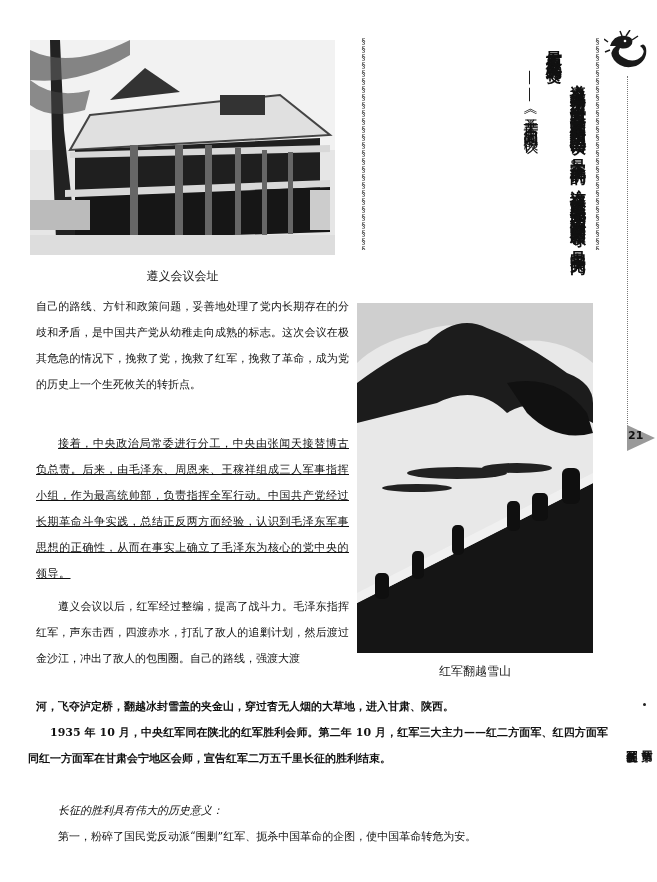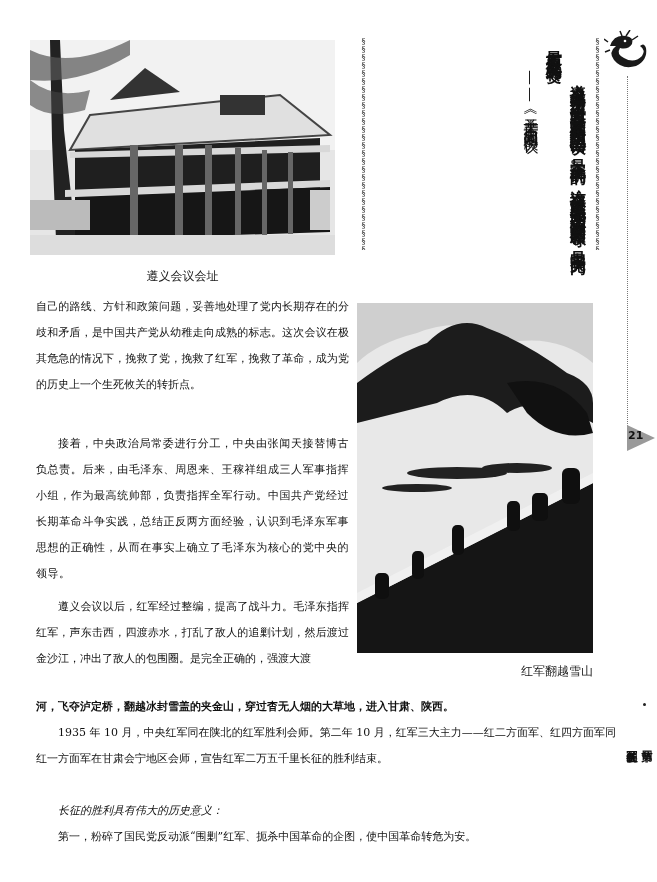--- a/index.html
+++ b/index.html
@@ -33,21 +33,21 @@
   .dot { position: absolute; left: 643px; top: 703px; width: 3px; height: 3px; background: #222; border-radius: 50%; }
   .section-label {
     position: absolute; left: 623px; top: 742px; writing-mode: vertical-rl;
     font-family: "DejaVu Sans", sans-serif; font-size: 11px; font-weight: bold; letter-spacing: 0px; color: #111;
   }
   .section-label span { display: block; }
   .section-label .gap { height: 10px; }
 
   
   .para { position: absolute; margin: 4px; font-size: 11px; line-height: 26px; text-align: justify; color: #111; }
-  .kai { font-family: "DejaVu Serif", "Liberation Serif", serif; font-style: normal; letter-spacing: 0.5px; }
+  .kai { font-family: "DejaVu Serif", "Liberation Serif", serif; font-style: normal; letter-spacing: 0.5px; text-decoration: underline; }
   .indent { text-indent: 2em; }
 </style>
 </head>
 <body>
 
 <div class="photo" style="left:30px; top:40px; width:305px; height:215px;">
   <svg viewBox="0 0 305 215" preserveAspectRatio="none">
     <rect width="305" height="215" fill="#e6e6e6"></rect>
     <rect x="0" y="0" width="305" height="110" fill="#f2f2f2"></rect>
 
@@ -97,21 +97,21 @@
   <circle cx="21" cy="11" r="1.3" fill="#fff"></circle>
 </svg>
 
 <div class="rule"></div>
 
 <div class="pagenum"></div>
 <div class="pagenum-text">21</div>
 
 <p class="para" style="left:32px; top:290px; width:313px;">自己的路线、方针和政策问题，妥善地处理了党内长期存在的分歧和矛盾，是中国共产党从幼稚走向成熟的标志。这次会议在极其危急的情况下，挽救了党，挽救了红军，挽救了革命，成为党的历史上一个生死攸关的转折点。</p>
 <p class="para kai indent" style="left:32px; top:427px; width:313px;">接着，中央政治局常委进行分工，中央由张闻天接替博古负总责。后来，由毛泽东、周恩来、王稼祥组成三人军事指挥小组，作为最高统帅部，负责指挥全军行动。中国共产党经过长期革命斗争实践，总结正反两方面经验，认识到毛泽东军事思想的正确性，从而在事实上确立了毛泽东为核心的党中央的领导。</p>
-<p class="para indent" style="left:32px; top:590px; width:313px;">遵义会议以后，红军经过整编，提高了战斗力。毛泽东指挥红军，声东击西，四渡赤水，打乱了敌人的追剿计划，然后渡过金沙江，冲出了敌人的包围圈。是完全正确的，强渡大渡</p>
+<p class="para indent" style="left:32px; top:590px; width:313px;">遵义会议以后，红军经过整编，提高了战斗力。毛泽东指挥红军，声东击西，四渡赤水，打乱了敌人的追剿计划，然后渡过金沙江，冲出了敌人的包围圈。自己的路线，强渡大渡</p>
 
 <div class="photo" style="left:357px; top:303px; width:236px; height:350px;">
   <svg viewBox="0 0 236 350" preserveAspectRatio="none">
     <rect width="236" height="350" fill="#e8e8e8"></rect>
     <path d="M0 0 L236 0 L236 60 Q200 30 150 40 Q110 10 60 30 Q20 40 0 60 Z" fill="#cfcfcf"></path>
     <path d="M0 80 Q40 50 70 40 Q100 10 130 25 Q170 40 210 70 Q236 80 236 100 L236 120 Q180 90 150 110 Q120 80 80 100 Q40 110 0 120 Z" fill="#1c1c1c"></path>
     <path d="M150 80 Q200 70 230 110 L236 130 Q200 140 170 110 Z" fill="#111"></path>
     <g fill="#222">
       <ellipse cx="100" cy="170" rx="50" ry="6"></ellipse>
       <ellipse cx="60" cy="185" rx="35" ry="4"></ellipse>
@@ -124,24 +124,24 @@
     <g fill="#0f0f0f">
       <rect x="18" y="270" width="14" height="26" rx="5"></rect>
       <rect x="55" y="248" width="12" height="28" rx="5"></rect>
       <rect x="95" y="222" width="12" height="30" rx="5"></rect>
       <rect x="150" y="198" width="13" height="30" rx="5"></rect>
       <rect x="175" y="190" width="16" height="28" rx="5"></rect>
       <rect x="205" y="165" width="18" height="36" rx="6"></rect>
     </g>
   </svg>
 </div>
-<div class="caption" style="left:357px; top:663px; width:236px;text-align:right;">红军翻越雪山</div>
+<div class="caption" style="left:357px; top:663px; width:236px;">红军翻越雪山</div>
 
 <p class="para" style="left:32px; top:690px; width:580px;font-weight:bold;">河，飞夺泸定桥，翻越冰封雪盖的夹金山，穿过杳无人烟的大草地，进入甘肃、陕西。</p>
-<p class="para indent" style="left:32px; top:716px; width:580px;">1935 年 10 月，中央红军同在陕北的红军胜利会师。第二年 10 月，红军三大主力——红二方面军、红四方面军同红一方面军在甘肃会宁地区会师，宣告红军二万五千里长征的胜利结束。</p>
+<p class="para indent" style="left:24px; top:716px; width:580px;font-weight:bold;">1935 年 10 月，中央红军同在陕北的红军胜利会师。第二年 10 月，红军三大主力——红二方面军、红四方面军同红一方面军在甘肃会宁地区会师，宣告红军二万五千里长征的胜利结束。</p>
 <p class="para indent" style="left:32px; top:794px; width:580px;font-style:italic;">长征的胜利具有伟大的历史意义：</p>
 <p class="para indent" style="left:32px; top:820px; width:580px;">第一，粉碎了国民党反动派“围剿”红军、扼杀中国革命的企图，使中国革命转危为安。</p>
 
 <div class="dot"></div>
 <div class="section-label">
   <span>第四节</span>
   <span class="gap"></span>
   <span>红军的长征</span>
 </div>
 

